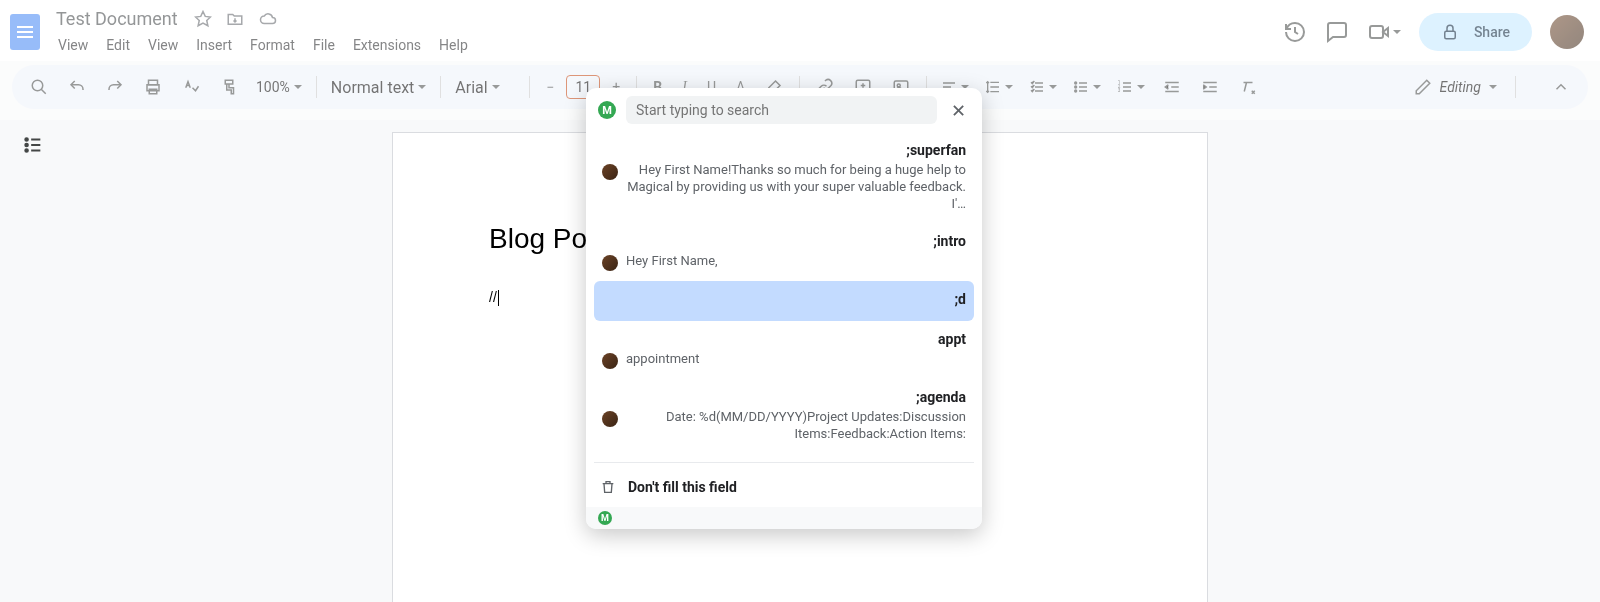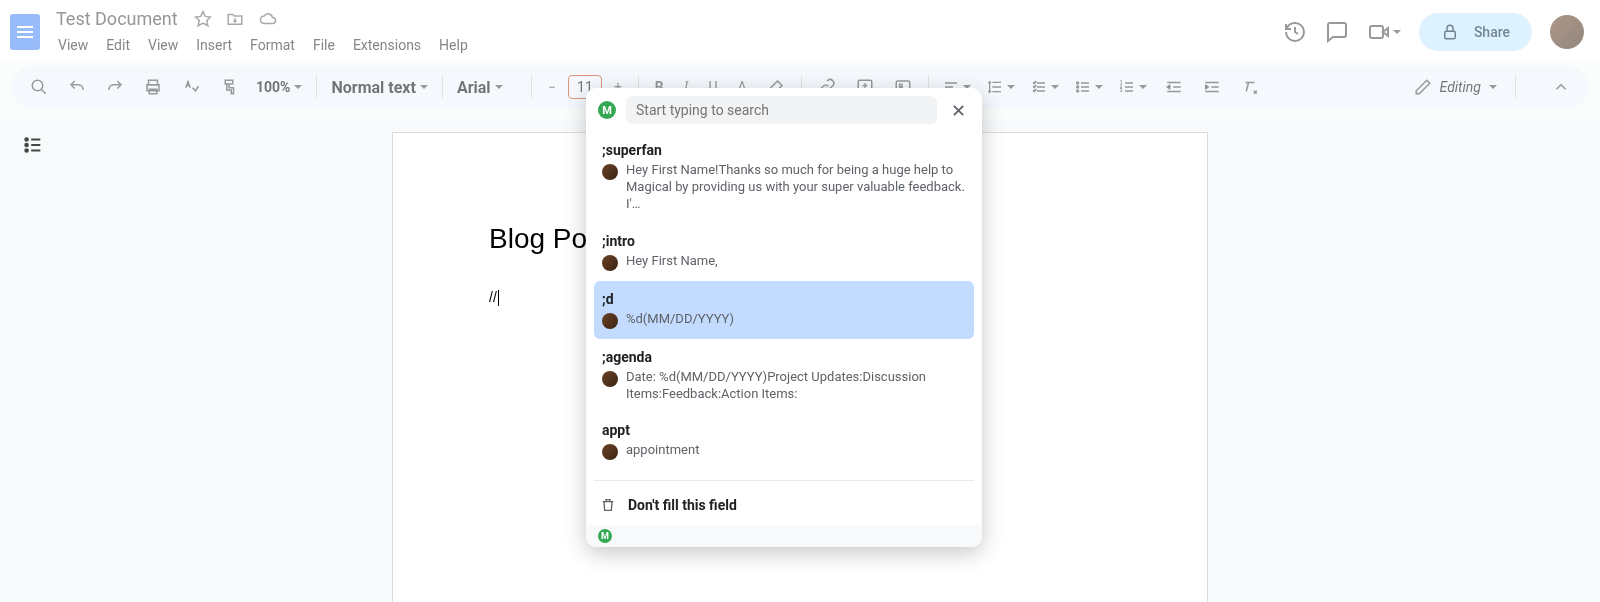--- a/index.html
+++ b/index.html
@@ -17,21 +17,21 @@
 .menu-item { padding: 4px 8px; font-size: 14px; color: #202124; cursor: pointer; border-radius: 4px; }
 .right-header { display: flex; align-items: center; gap: 18px; }
 .hdr-icon { color: #5f6368; cursor: pointer; display: flex; align-items: center; }
 .share-btn { background: #c2e7ff; border-radius: 22px; padding: 10px 22px; display: flex; align-items: center; gap: 15px; font-size: 14px; font-weight: 500; cursor: pointer; color:#001d35; }
 .avatar { width: 34px; height: 34px; border-radius: 50%; background: linear-gradient(135deg, #6b4226, #3a2414); }
 
 
 .toolbar { display: flex; align-items: center; background: #edf2fa; border-radius: 30px; margin: 4px 12px 0 12px; padding: 4px 10px; gap: 4px; height: 44px; }
 .tb-btn { padding: 6px 8px; color: #444746; cursor: pointer; border-radius: 4px; display:flex; align-items:center; font-size:14px; }
 .tb-sep { width: 1px; height: 22px; background: #c7c7c7; margin: 0 4px; }
-.tb-select { display: flex; align-items: center; gap: 4px; cursor: pointer; padding: 4px 6px; font-weight: bold; }
+.tb-select { display: flex; align-items: center; gap: 4px; cursor: pointer; padding: 4px 6px; }
 .tb-select .caret { border: 4px solid transparent; border-top-color: #444746; margin-top: 4px; }
 .zoom { font-size: 14px; }
 .font-size-box { width: 34px; height: 24px; border: 1px solid #c2410c; border-radius: 4px; text-align: center; font-size: 14px; line-height:22px; }
 .editing-pill { margin-left: auto; display: flex; align-items: center; gap: 8px; background: transparent; border: 0; padding: 6px 10px; cursor:pointer; }
 .chevron-up { margin-left: 20px; cursor: pointer; }
 
 
 .canvas { position: absolute; top: 120px; left: 0; right: 0; bottom: 0; background: #f8f9fa; overflow:hidden; }
 .page { position: absolute; width: 816px; min-height: 1056px; background: #fff; left: 50%; transform: translateX(-50%); top: 12px; border: 1px solid #dadce0; padding: 90px 96px; }
 .heading { font-size: 28px; font-family: Arial; color: #000; margin-bottom: 34px; }
@@ -41,21 +41,21 @@
 
 .overlay { position: absolute; inset: 0; background: rgba(255,255,255,0.45); }
 
 
 .popup { position: absolute; left: 586px; top: 88px; width: 396px; background: #fff; border-radius: 10px; box-shadow: 0 6px 22px rgba(0,0,0,0.22); overflow: hidden; z-index: 10; }
 .popup-header { display: flex; align-items: center; padding: 8px 12px; gap: 10px; }
 .m-logo { width: 18px; height: 18px; border-radius: 50%; background: #34a853; color:#fff; font-size:11px; font-weight:700; display:flex; align-items:center; justify-content:center; }
 .search-box { flex: 1; background: #f1f3f4; border-radius: 6px; height: 28px; border: none; padding: 0 10px; font-size: 14px; color: #0c4a6e; outline: none; }
 .close-x { color: #5f6368; cursor: pointer; font-size: 18px; padding: 0 4px; }
 .result-list { padding: 0 8px 6px 8px; }
-.result { padding: 10px 8px 10px 8px; border-radius: 6px; cursor: pointer; }
+.result { padding: 10px 8px 10px 8px; border-radius: 6px; cursor: pointer; text-align: right; }
 .result.selected { background: #c3dbff; }
 .result-title { font-size: 14px; font-weight: 700; color: #202124; margin-bottom: 4px; }
 .result-body { display: flex; gap: 8px; align-items: flex-start; }
 .r-avatar { width: 16px; height: 16px; border-radius: 50%; background: linear-gradient(135deg, #6b4226, #3a2414); flex-shrink:0; margin-top:2px; }
 .r-preview { font-size: 13px; color: #5f6368; line-height: 1.3; }
 .popup-divider { height: 1px; background: #e8eaed; margin: 4px 8px; }
 .dont-fill { display: flex; align-items: center; gap: 12px; padding: 12px 14px; cursor: pointer; }
 .trash-icon { color: #5f6368; }
 .dont-fill-label { font-size: 14px; font-weight: 700; color: #202124; }
 .popup-footer { background: #f8f9fa; height: 22px; display:flex; align-items:center; padding-left:12px; }
@@ -316,39 +316,35 @@
     </div>
     <div class="result">
       <div class="result-title">;intro</div>
       <div class="result-body">
           <div class="r-avatar"></div>
           <div class="r-preview">Hey First Name,</div>
         </div>
     </div>
     <div class="result selected">
       <div class="result-title">;d</div>
+    </div>
+    <div class="result">
+      <div class="result-title">appt</div>
       <div class="result-body">
           <div class="r-avatar"></div>
-          <div class="r-preview">%d(MM/DD/YYYY)</div>
+          <div class="r-preview">appointment</div>
         </div>
     </div>
     <div class="result">
       <div class="result-title">;agenda</div>
       <div class="result-body">
           <div class="r-avatar"></div>
           <div class="r-preview">Date: %d(MM/DD/YYYY)Project Updates:Discussion Items:Feedback:Action Items:</div>
         </div>
     </div>
-    <div class="result">
-      <div class="result-title">appt</div>
-      <div class="result-body">
-          <div class="r-avatar"></div>
-          <div class="r-preview">appointment</div>
-        </div>
-    </div>
   </div>
   <div class="popup-divider"></div>
   <div class="dont-fill">
     <span class="trash-icon">
       <svg width="16" height="16" viewBox="0 0 24 24" fill="none" stroke="#5f6368" stroke-width="2">
           <path d="M4 7h16M9 7V4h6v3M6 7l1 13h10l1-13"></path>
         </svg>
     </span>
     <span class="dont-fill-label">Don't fill this field</span>
   </div>

